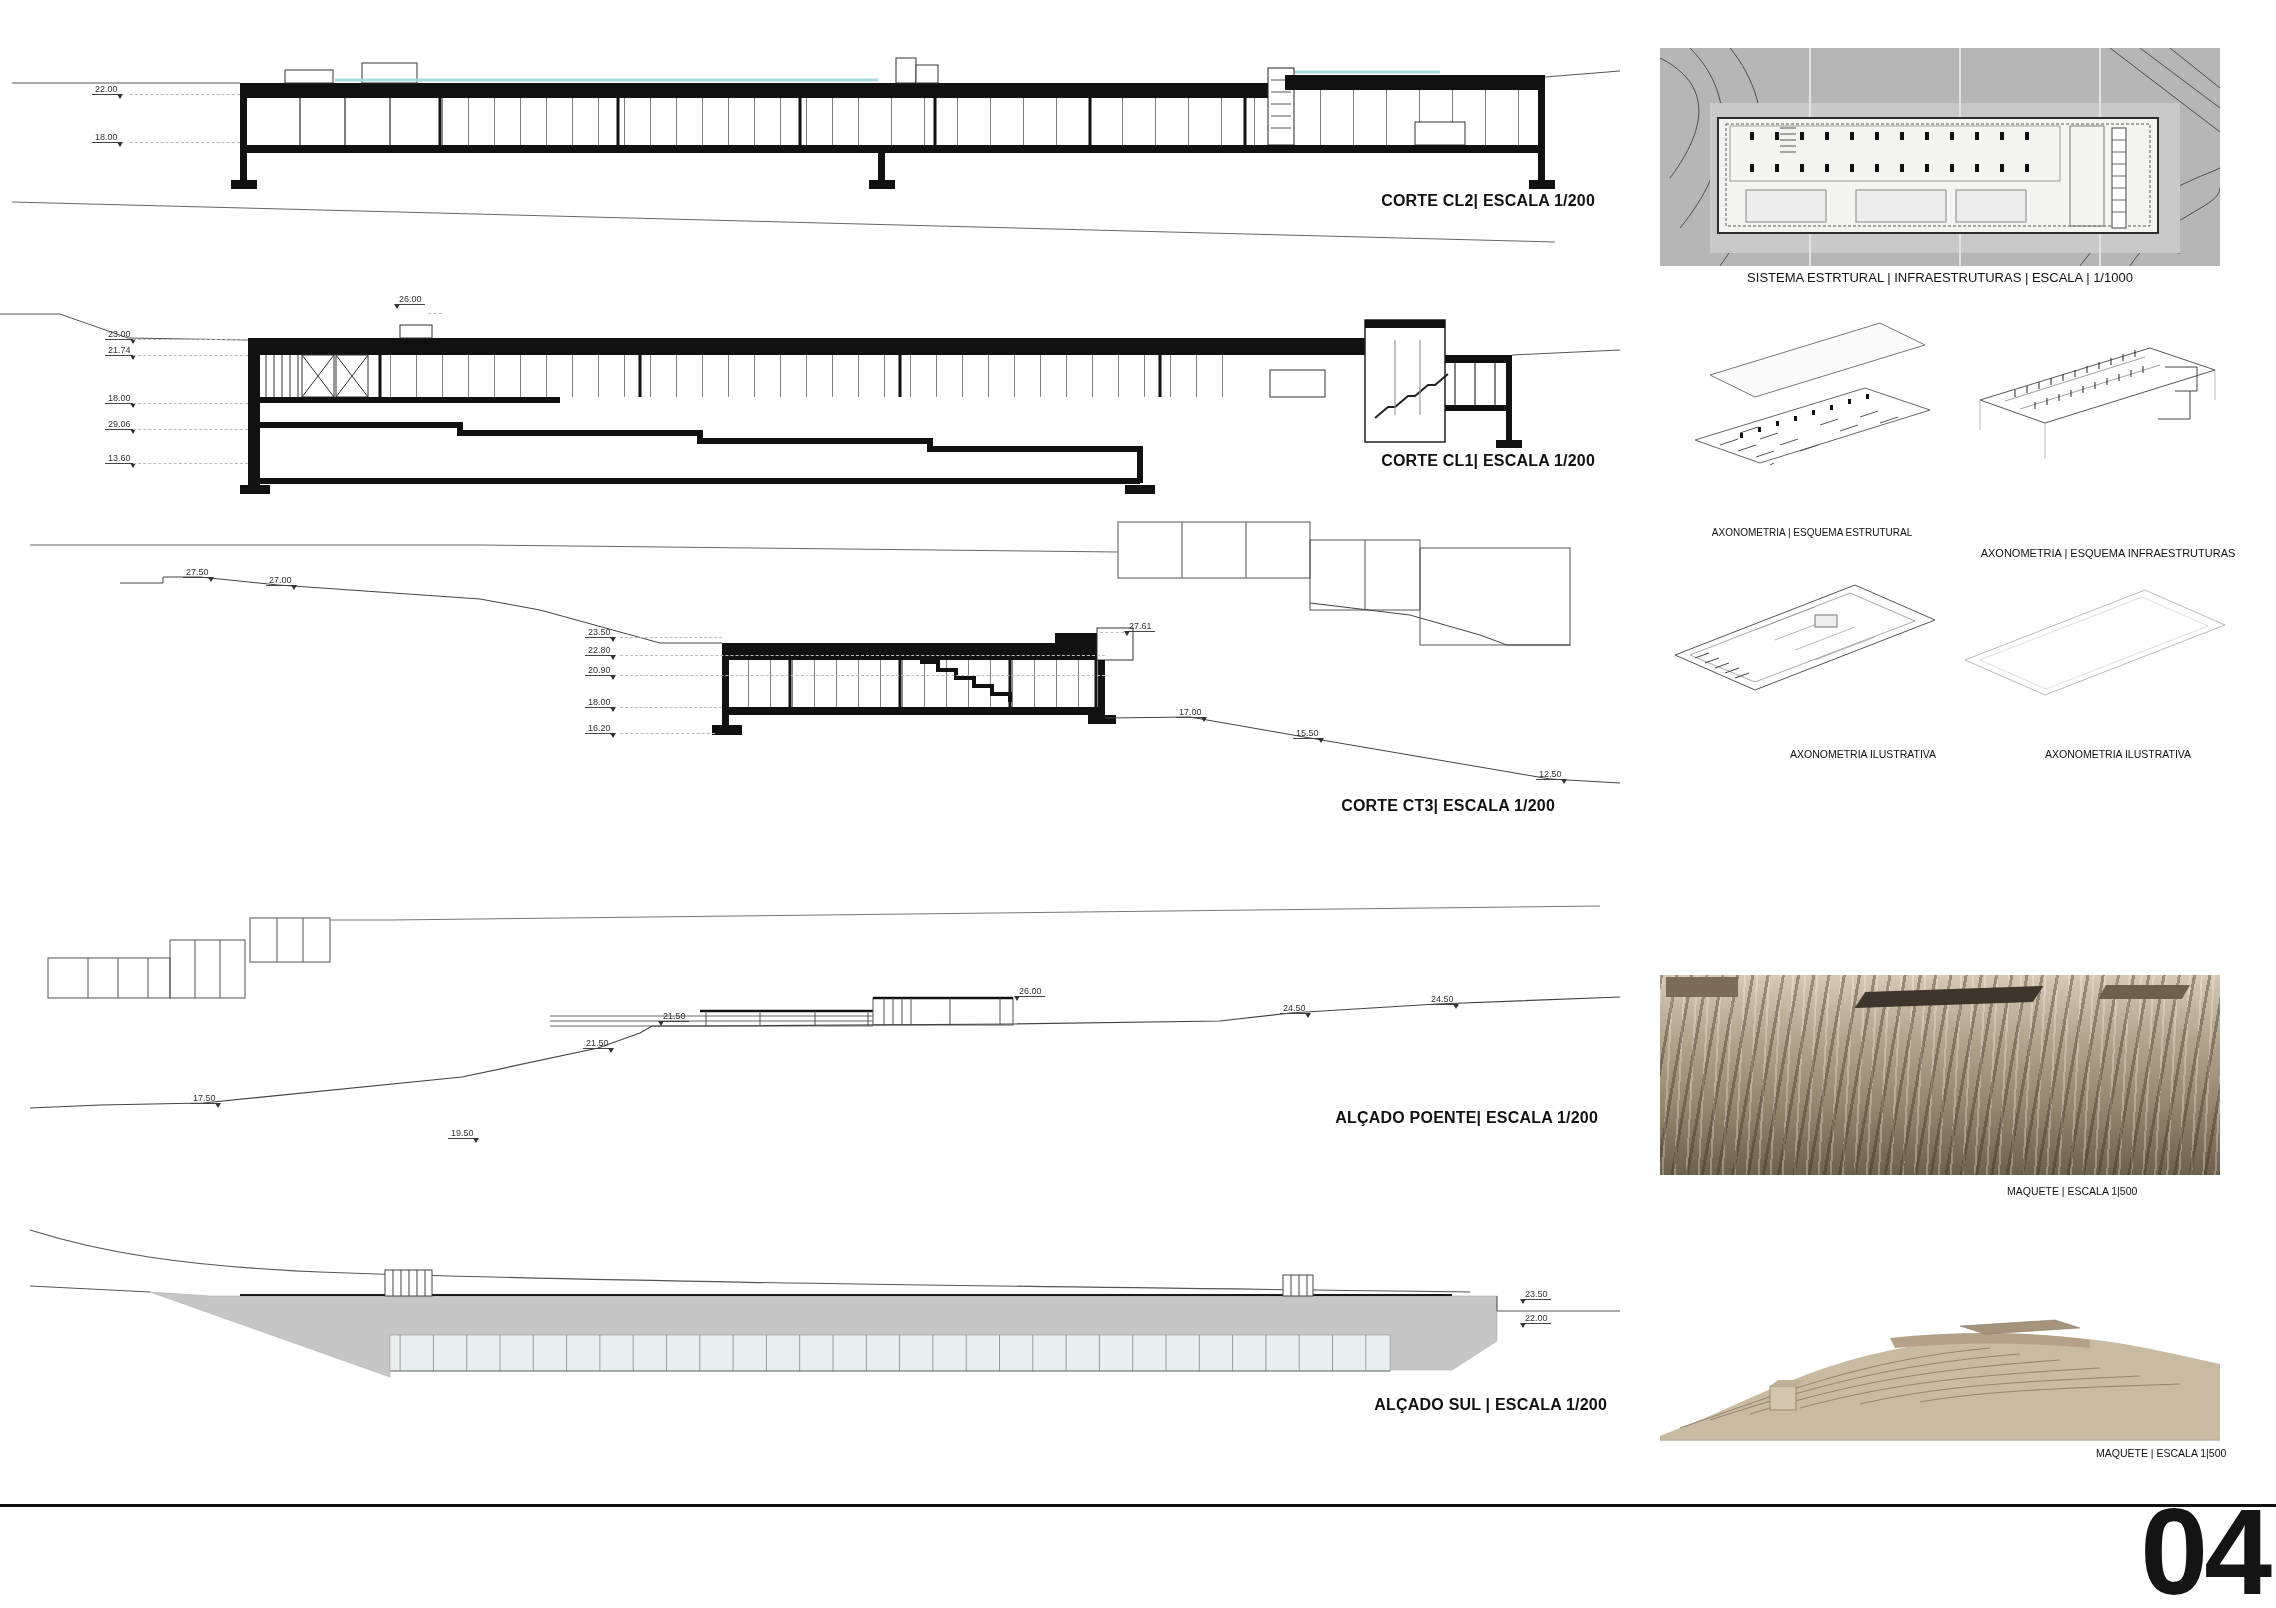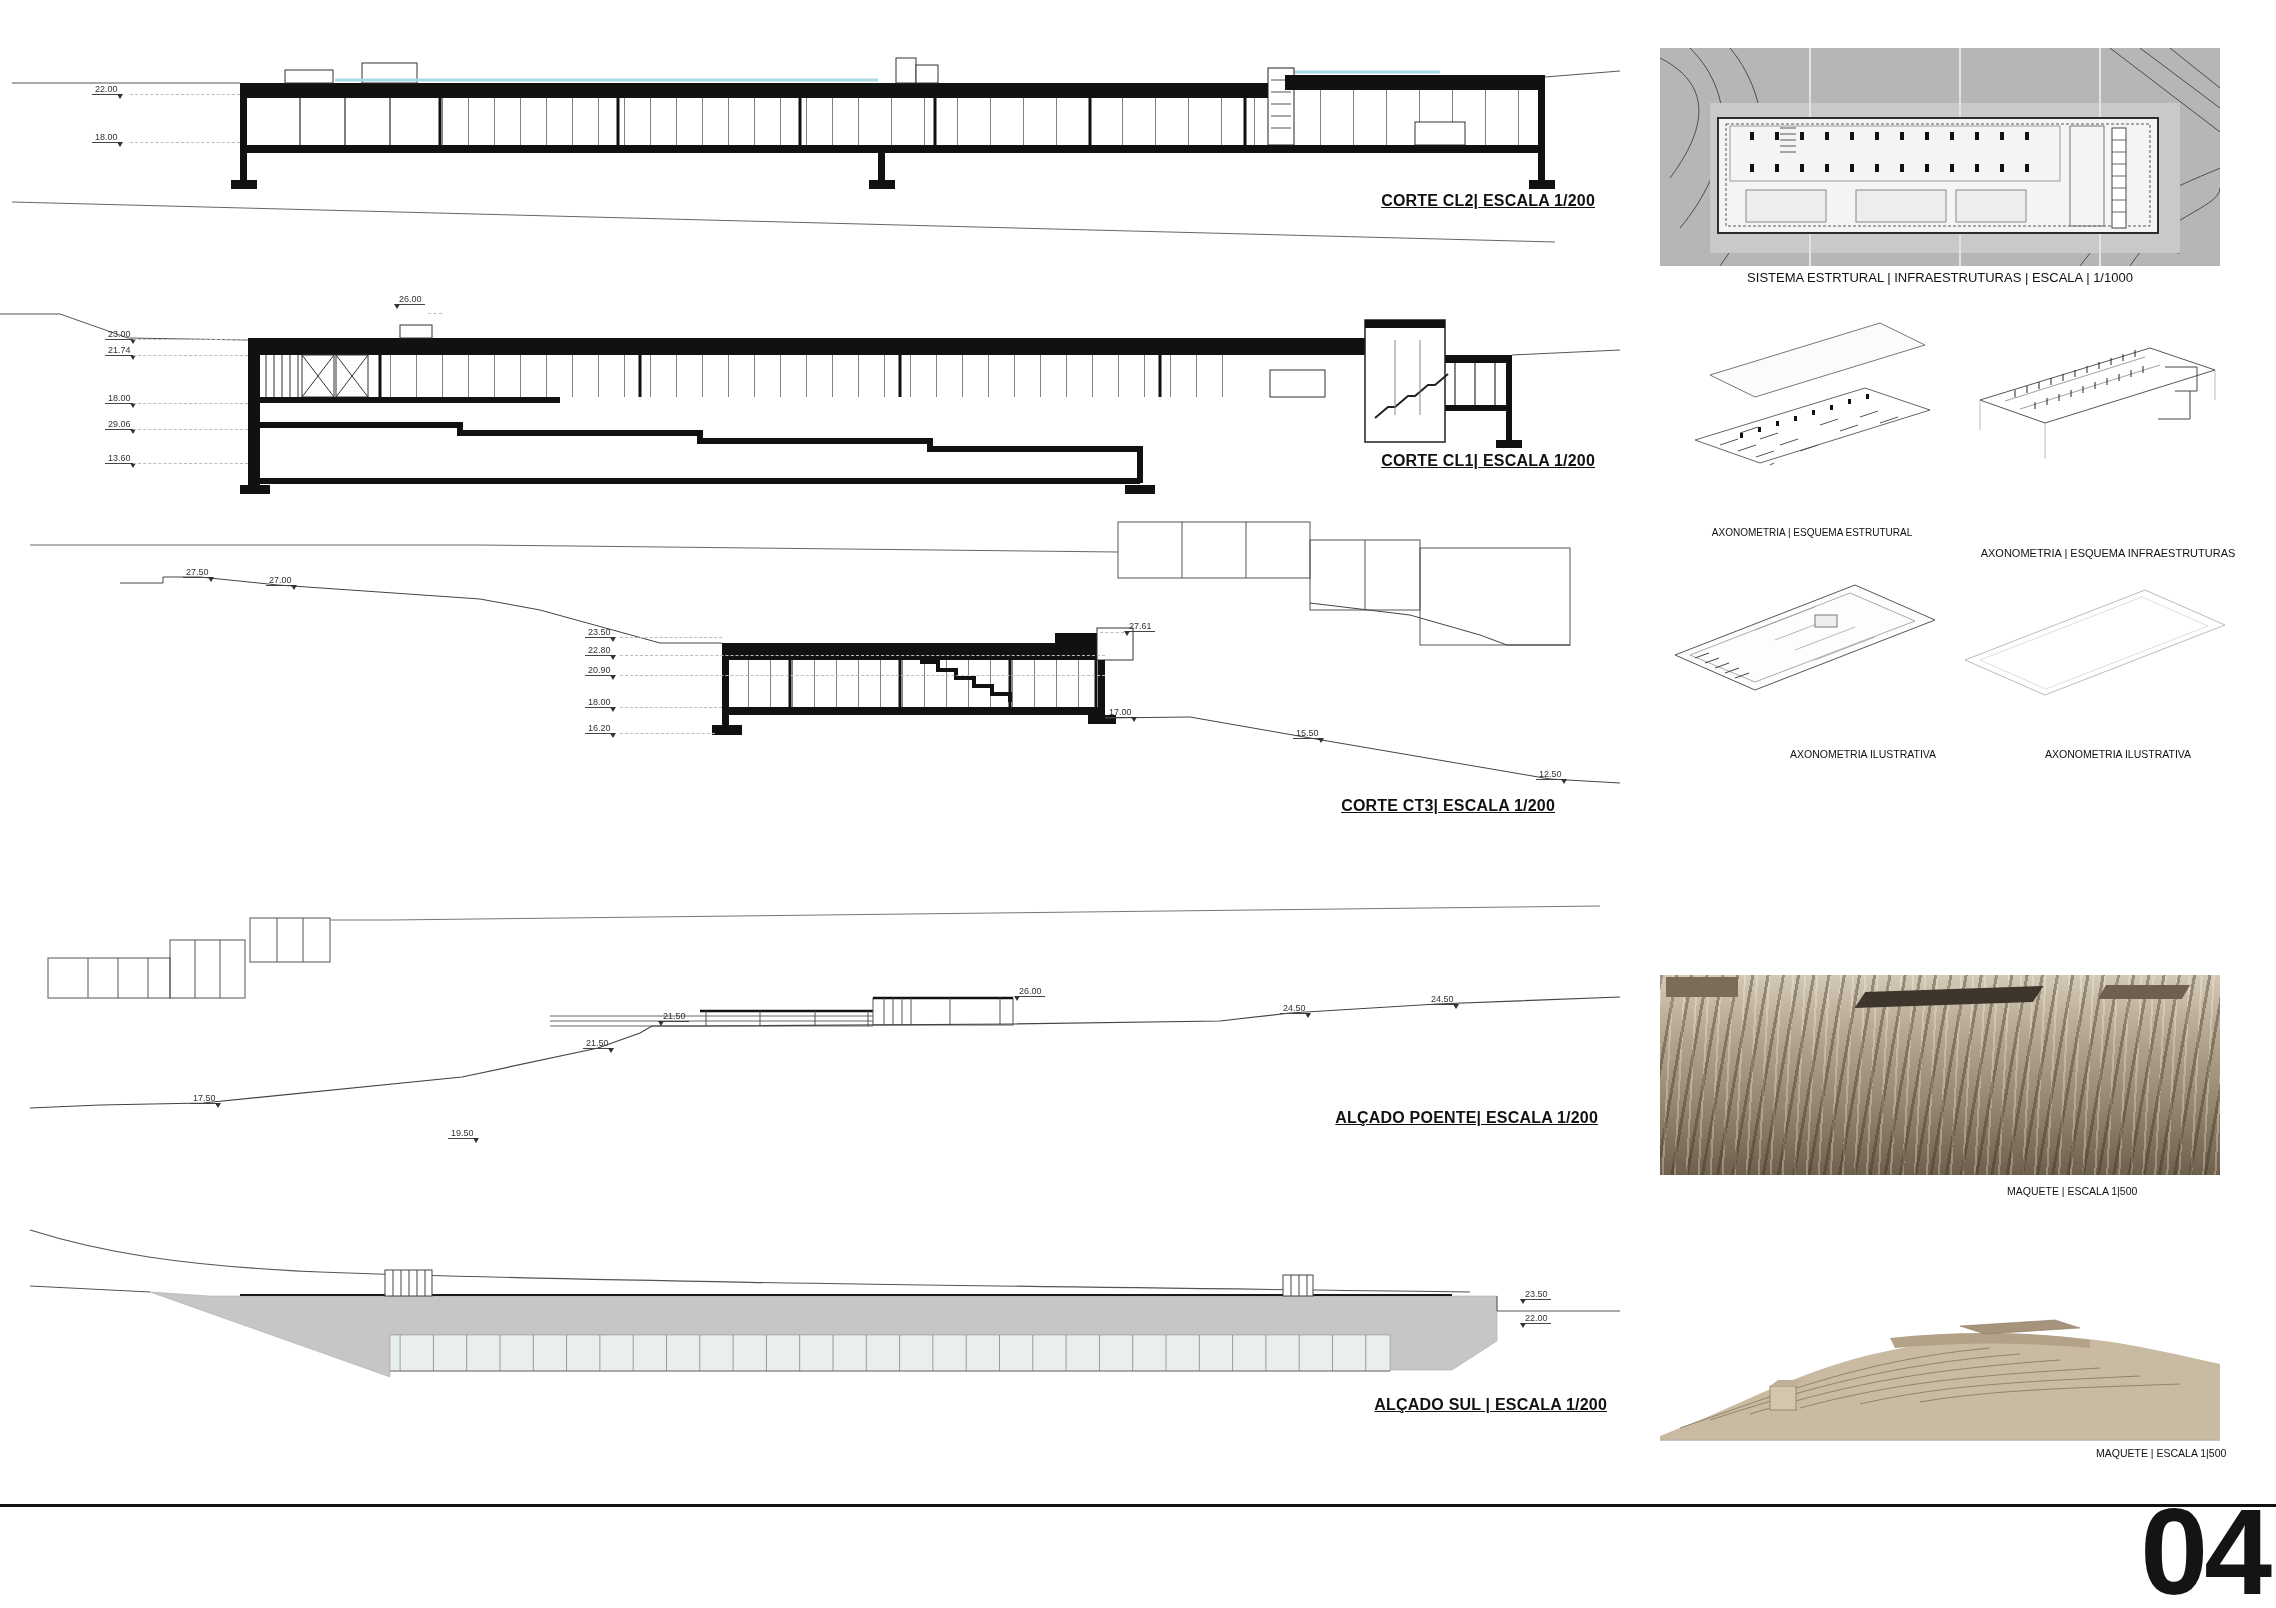--- a/index.html
+++ b/index.html
@@ -1,21 +1,21 @@
 <!DOCTYPE html>
 <html><head>
 <meta charset="utf-8">
 <style>
   html,body{margin:0;padding:0;}
   body{width:2276px;height:1608px;position:relative;background:#ffffff;overflow:hidden;
        font-family:"Liberation Sans",sans-serif;color:#1a1a1a;}
   .abs{position:absolute;}
   svg{display:block;}
   
-  .dwg-label{position:absolute;font-weight:bold;font-size:16px;letter-spacing:.2px;color:#111;white-space:nowrap;text-decoration:underline;}
+  .dwg-label{position:absolute;font-weight:bold;font-size:16px;letter-spacing:.2px;color:#111;white-space:nowrap;}
   .side-label{position:absolute;font-weight:normal;font-size:11px;color:#111;white-space:nowrap;}
   .side-label.center{transform:translateX(-50%);}
   
   .mk{position:absolute;font-size:9px;line-height:10px;color:#333;border-bottom:1px solid #444;
       padding:0 3px 0 3px;white-space:nowrap;}
   .mk::after{content:"";position:absolute;top:100%;right:-2px;border-left:3.5px solid transparent;
       border-right:3.5px solid transparent;border-top:5px solid #333;}
   .mk.left::after{right:auto;left:-2px;}
   .ld{position:absolute;height:0;border-top:1px dashed #bcbcbc;}
   
@@ -163,21 +163,21 @@
 <div class="mk" style="left:585px;top:665px"><span>20.90</span></div>
 <div class="ld" style="left:620px;top:675px;width:485px"></div>
 <div class="mk" style="left:585px;top:697px"><span>18.00</span></div>
 <div class="ld" style="left:620px;top:707px;width:102px"></div>
 <div class="mk" style="left:585px;top:723px"><span>16.20</span></div>
 <div class="ld" style="left:620px;top:733px;width:95px"></div>
 <div class="mk left" style="left:1126px;top:621px"><span>27.61</span></div>
 <div class="ld" style="left:1100px;top:632px;width:24px"></div>
 <div class="mk" style="left:183px;top:567px"><span>27.50</span></div>
 <div class="mk" style="left:266px;top:575px"><span>27.00</span></div>
-<div class="mk" style="left:1106px;top:707px"><span>17.00</span></div>
+<div class="mk" style="left:1176px;top:707px"><span>17.00</span></div>
 <div class="mk" style="left:1293px;top:728px"><span>15.50</span></div>
 <div class="mk" style="left:1536px;top:769px"><span>12.50</span></div>
 <div class="dwg-label" style="right:721px;top:797px">CORTE CT3| ESCALA 1/200</div>
 
 <svg class="abs" style="left:0;top:880px" width="1620" height="260" viewBox="0 0 1620 260">
   <rect x="48" y="78" width="122" height="40" fill="none" stroke="#555"></rect>
   <path d="M88,78V118M118,78V118M148,78V118" stroke="#555"></path>
   <rect x="170" y="60" width="75" height="58" fill="none" stroke="#555"></rect>
   <path d="M195,60V118M220,60V118" stroke="#555"></path>
   <rect x="250" y="38" width="80" height="44" fill="none" stroke="#555"></rect>

